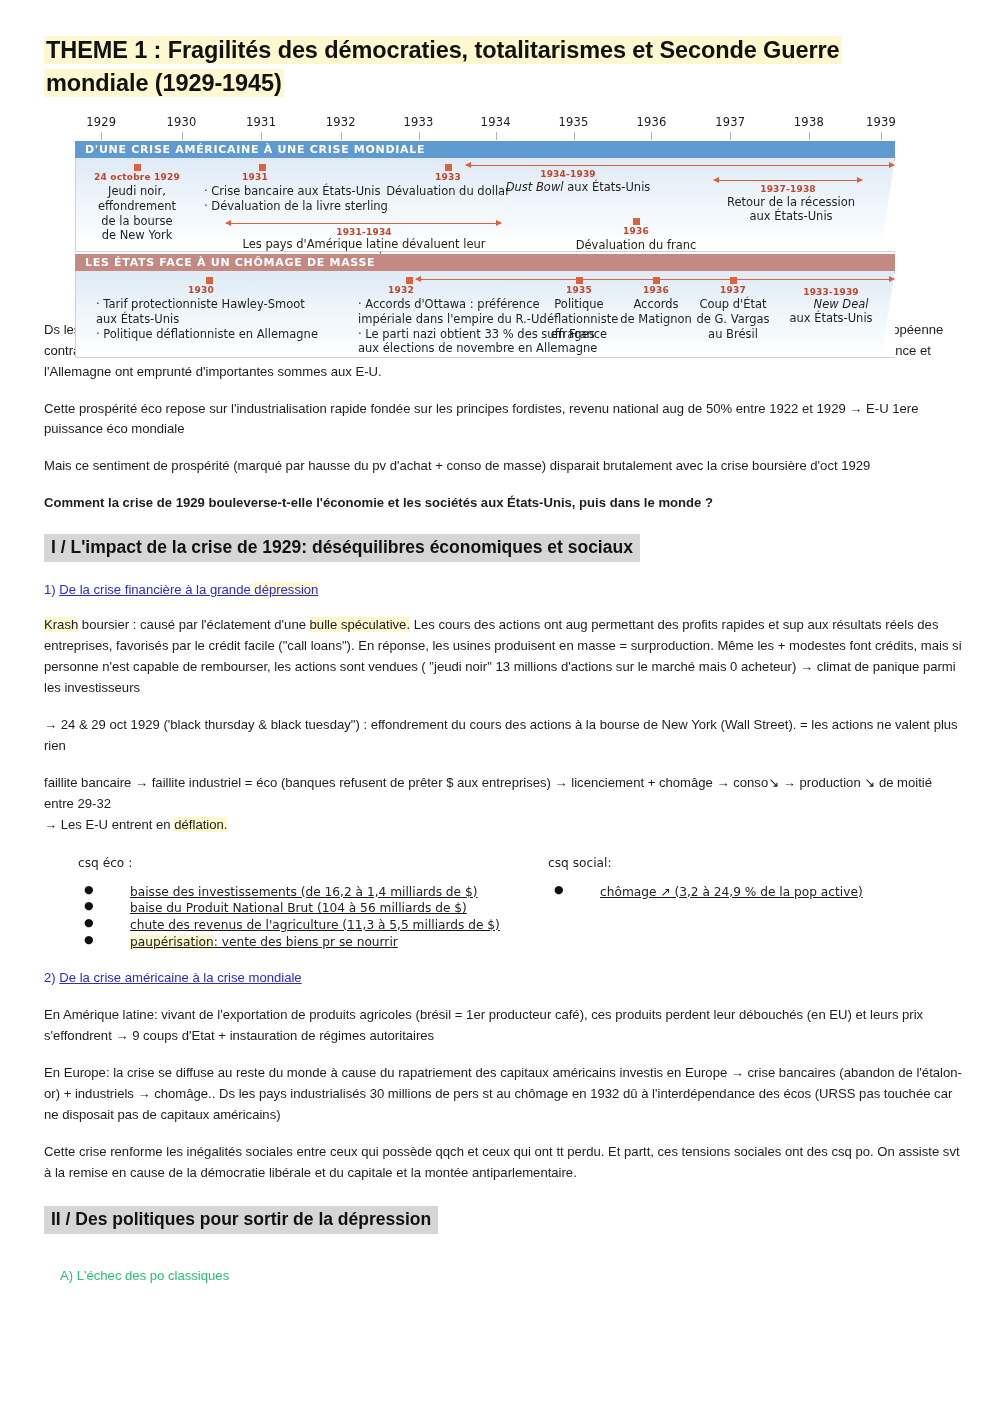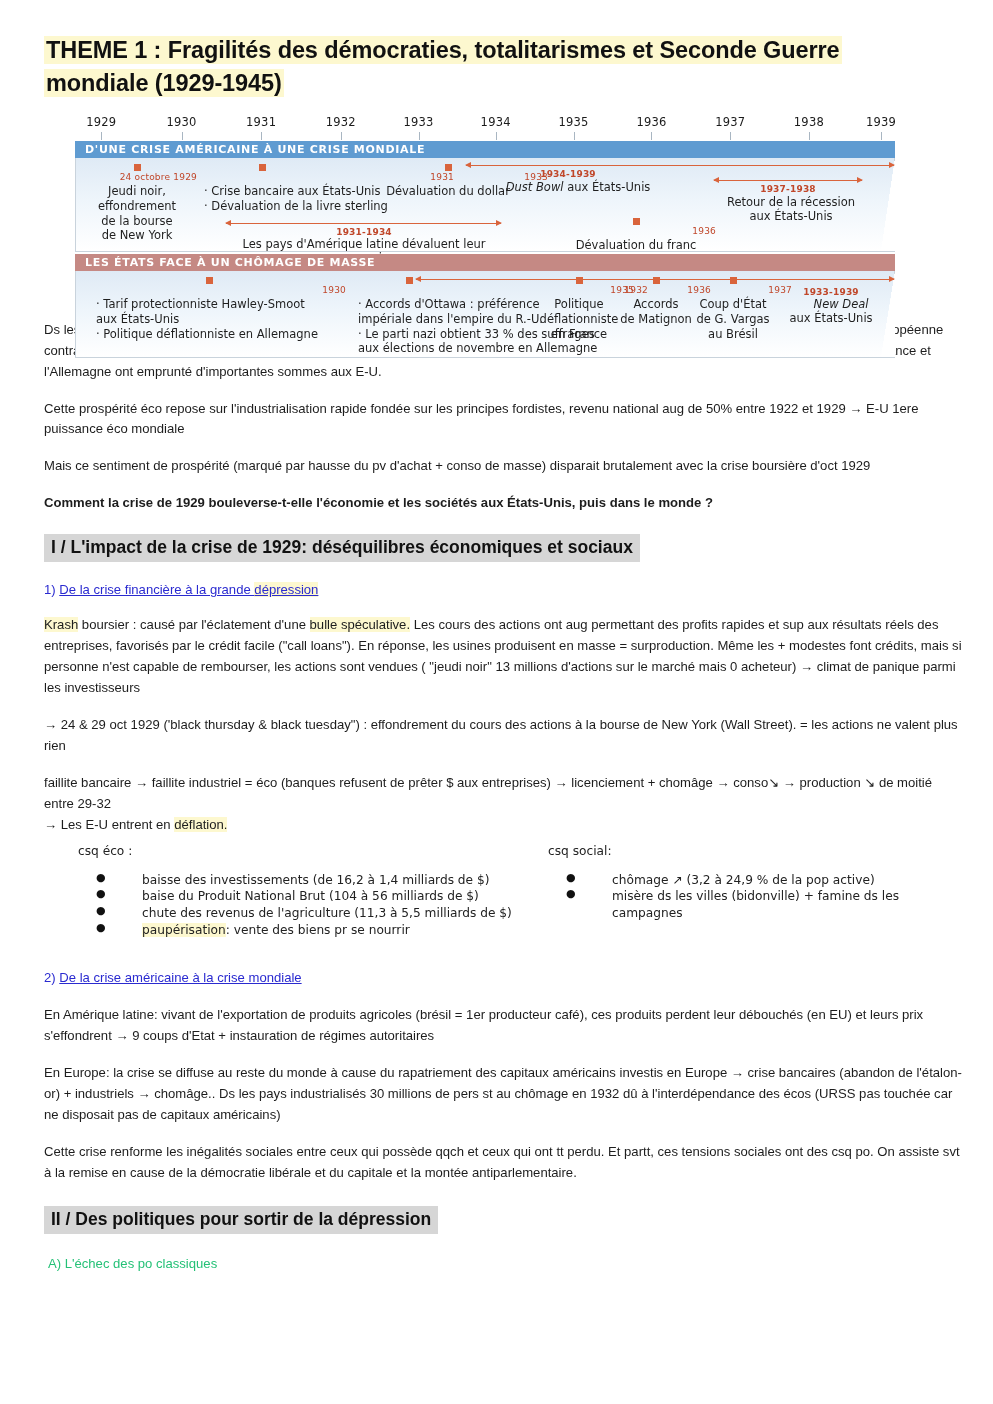--- a/index.html
+++ b/index.html
@@ -116,25 +116,24 @@
   .ev.left{text-align:left;}
   .ev .sq{
     display:block;
     width:7px;height:7px;
     background:#d9643c;
     margin:0 auto 1px auto;
   }
   .ev .yr{
     display:block;
     font-size:9px;
-    font-weight:normal;
+    font-weight:bold;
     color:#c0472a;
     letter-spacing:0.2px;
     margin-bottom:1px;
-    text-align:right;
   }
   .ev .it{font-style:italic;margin-left:20px;}
 
   .arrow{
     position:absolute;
     height:1.6px;
     background:#d9643c;
   }
   .arrow::after{
     content:"";
@@ -184,43 +183,44 @@
   }
   .sub{
     font-size:13.1px;
     margin:0 0 18px 0;
     color:#2a2ad0;
   }
   .sub u{text-decoration:underline;}
   .sub .hl{background:#fdf8cf;}
   .sub-green{
     font-size:13.1px;
-    margin:4px;
+    margin:16px;
     color:#25c177;
   }
 
   
   .cols{
     display:flex;
     margin:6px 0 20px 0;
     font-family:"DejaVu Sans", sans-serif;
   }
   .col{flex:0 0 auto;}
   .col.a{width:468px; padding-left:18px;}
   .col.b{width:430px; padding-left:2px;}
   .col h4{
     font-size:12.2px;
     font-weight:normal;
     margin:0 0 14px 16px;
     color:#222;
   }
   .col ul{
     list-style:none;
-    margin:12px;
+    margin:0;
     padding:0 0 0 22px;
+    text-decoration:underline;
   }
   .col li{
     position:relative;
     font-size:12.2px;
     line-height:1.36;
     color:#222;
     padding-left:46px;
   }
   .col li::before{
     content:"\25CF";
@@ -390,38 +390,37 @@
   <p class="txt q" style="margin-bottom:18px">Comment la crise de 1929 bouleverse-t-elle l'économie et les sociétés aux États-Unis, puis dans le monde ?</p>
 
   <h2 class="sec">I / L'impact de la crise de 1929: déséquilibres économiques et sociaux</h2>
 
   <p class="sub"><span>1) </span><u><span>De la crise financière à la grande </span><span class="hl">dépression</span></u></p>
 
   <p class="txt"><span class="hl">Krash</span><span> boursier : causé par l'éclatement d'une </span><span class="hl">bulle spéculative.</span><span> Les cours des actions ont aug permettant des profits rapides et sup aux résultats réels des entreprises, favorisés par le crédit facile ("call loans"). En réponse, les usines produisent en masse = surproduction. Même les + modestes font crédits, mais si personne n'est capable de rembourser, les actions sont vendues ( "jeudi noir" 13 millions d'actions sur le marché mais 0 acheteur) → climat de panique parmi les investisseurs</span></p>
 
   <p class="txt">→ 24 &amp; 29 oct 1929 ('black thursday &amp; black tuesday") : effondrement du cours des actions à la bourse de New York (Wall Street). = les actions ne valent plus rien</p>
 
-  <p class="txt" style="margin-bottom:8px"><span>faillite bancaire → faillite industriel = éco (banques refusent de prêter $ aux entreprises) → licenciement + chomâge →  conso↘ → production ↘ de moitié entre 29-32</span><br><span>→ Les E-U entrent en </span><span class="hl">déflation.</span></p>
+  <p class="txt" style="margin-bottom:20px"><span>faillite bancaire → faillite industriel = éco (banques refusent de prêter $ aux entreprises) → licenciement + chomâge →  conso↘ → production ↘ de moitié entre 29-32</span><br><span>→ Les E-U entrent en </span><span class="hl">déflation.</span></p>
 
   
   <div class="cols">
     <div class="col a">
       <h4>csq éco :</h4>
       <ul>
         <li>baisse des investissements (de 16,2 à 1,4 milliards de $)</li>
         <li>baise du Produit National Brut (104 à 56 milliards de $)</li>
         <li>chute des revenus de l'agriculture  (11,3 à 5,5 milliards de $)</li>
         <li><span class="hl">paupérisation</span><span>: vente des biens pr se nourrir</span></li>
       </ul>
     </div>
     <div class="col b">
       <h4>csq social:</h4>
       <ul>
         <li>chômage ↗ (3,2 à 24,9 % de la pop active)</li>
-        <li>misère ds les villes (bidonville) + famine ds les campagnes</li>
       </ul>
     </div>
   </div>
 
   <p class="sub" style="margin-bottom:20px"><span>2) </span><u>De la crise américaine à la crise mondiale</u></p>
 
   <p class="txt">En Amérique latine: vivant de l'exportation de produits agricoles (brésil = 1er producteur café), ces produits perdent leur débouchés (en EU) et leurs prix s'effondrent → 9 coups d'Etat + instauration de régimes autoritaires</p>
 
   <p class="txt">En Europe: la crise se diffuse au reste du monde à cause du rapatriement des capitaux américains investis en Europe → crise bancaires (abandon de l'étalon-or) + industriels → chomâge.. Ds les pays industrialisés 30 millions de pers st au chômage en 1932 dû à l'interdépendance des écos (URSS pas touchée car ne disposait pas de capitaux américains)</p>
 

